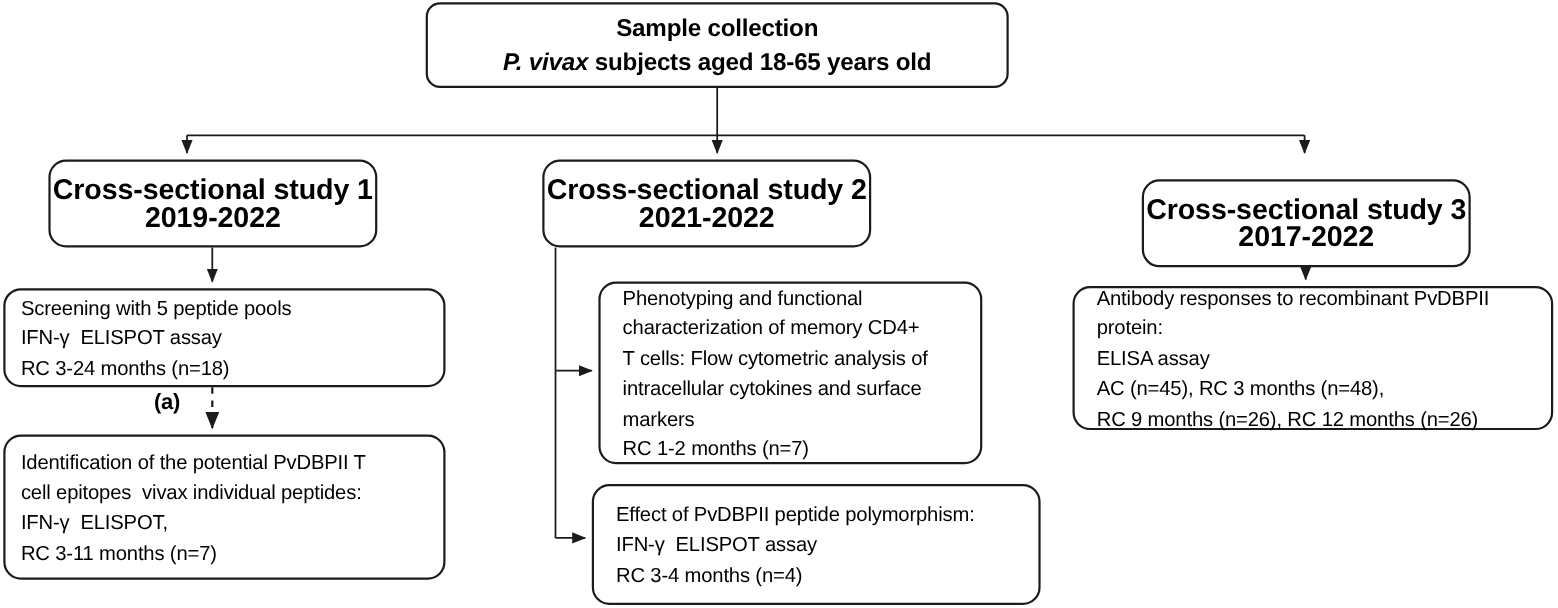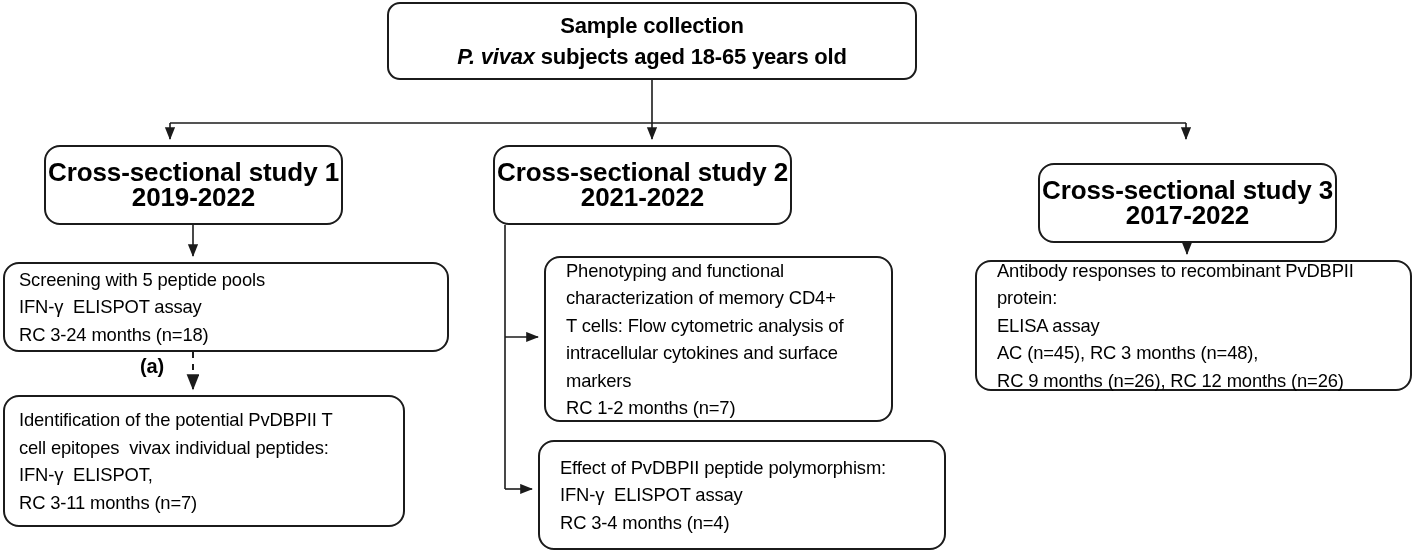--- a/index.html
+++ b/index.html
@@ -74,21 +74,21 @@
     letter-spacing: -0.1px;
   }
 
   
   .content .line {
     font-size: 18.4px;
     line-height: 27.5px;
     letter-spacing: -0.15px;
   }
   #node-screening {
-    left: 3px; top: 262px; width: 446px; height: 90px;
+    left: 3px; top: 262px; width: 402px; height: 90px;
     padding: 0 0 0 14px;
   }
   #node-identification {
     left: 3px; top: 395px; width: 402px; height: 132px;
     padding: 0 0 0 14px;
     text-align: right;
   }
   #node-phenotyping {
     left: 544px; top: 256px; width: 349px; height: 166px;
     padding: 0 0 0 20px;

